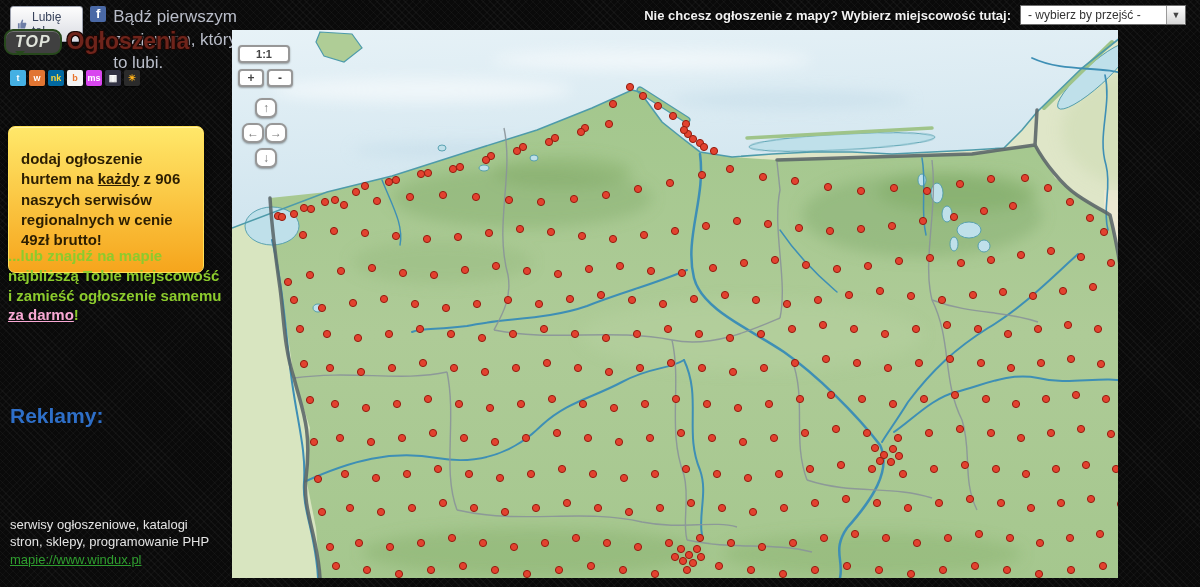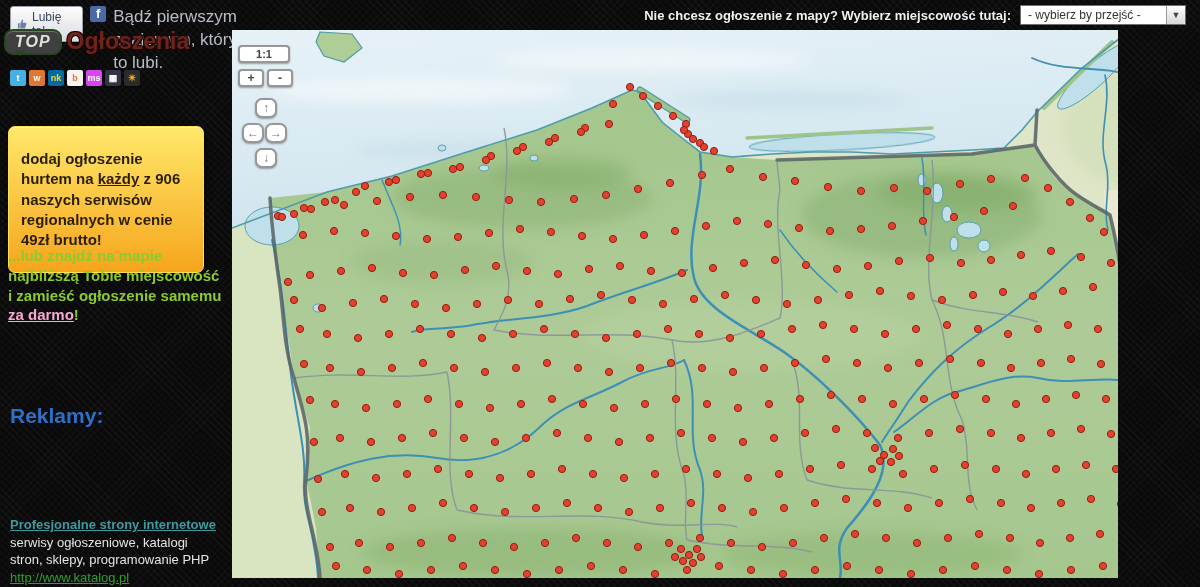--- a/index.html
+++ b/index.html
@@ -97,23 +97,22 @@
   </div>
 
   <div class="cta">
     <span>...lub znajdź na mapie najbliższą Tobie miejscowość i zamieść ogłoszenie samemu </span><a class="cta-link">za darmo</a><span>!</span>
   </div>
 
   <div class="ads-heading">Reklamy:</div>
 
 
   <div class="adblock adblock2">
-    <a class="ad-title">Profesjonalne strony internetowe</a>
     <div class="ad-body">serwisy ogłoszeniowe, katalogi stron, sklepy, programowanie PHP</div>
-    <a class="ad-url">http://www.katalog.pl</a>
+    <a class="ad-url">mapie://www.windux.pl</a>
   </div>
 </div>
 
 <div class="map-wrap">
   <svg width="953" height="548" viewBox="0 0 953 548">
     <defs>
       <linearGradient id="seaGrad" x1="0" y1="0" x2="0.3" y2="1">
         <stop offset="0" stop-color="#e7f2f7"></stop>
           <stop offset="1" stop-color="#cfe4ee"></stop>
       </linearGradient>

